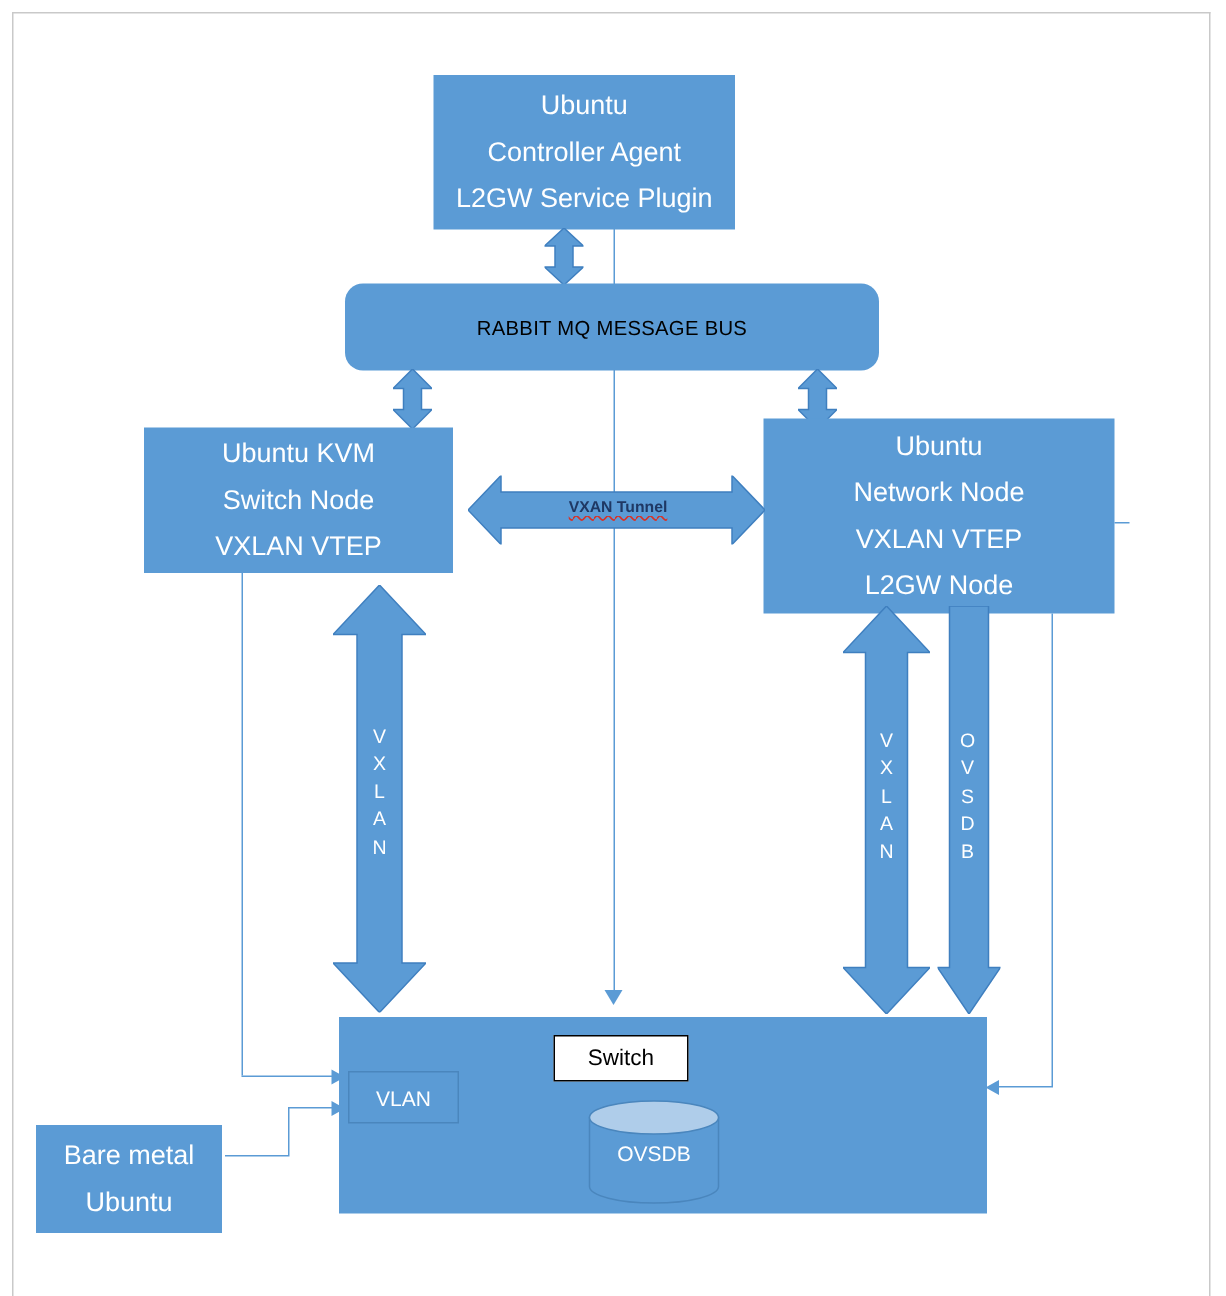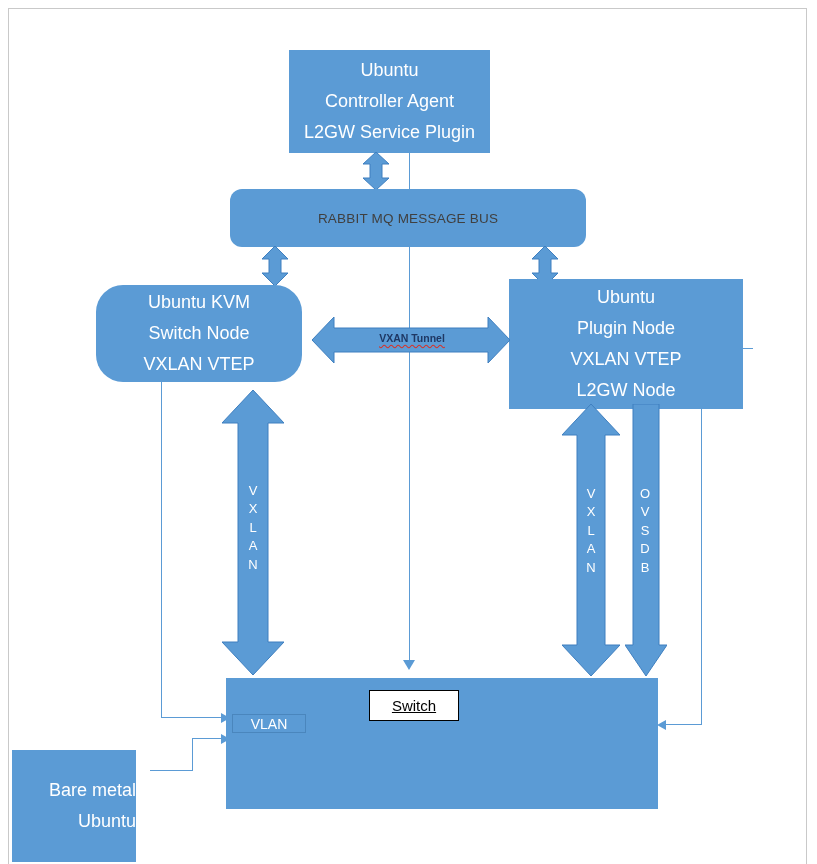--- a/index.html
+++ b/index.html
@@ -44,21 +44,21 @@
     font-size: 18px;
     line-height: 1.05;
     margin: 6px 0;
     white-space: nowrap;
   }
   .rounded {
     border-radius: 12px;
   }
   .mq-label {
     font-size: 13.5px;
-    color: #404040;
+    color: #000000;
     letter-spacing: .2px;
   }
   
   .thin {
     position: absolute;
     background: #5B9BD5;
   }
   .thin.h { height: 1px; }
   .thin.v { width: 1px; }
   
@@ -176,29 +176,29 @@
       <polygon points="13,0 26,13 19,13 19,27 26,27 13,40 0,27 7,27 7,13 0,13" fill="#5B9BD5" stroke="#3f7fbf" stroke-width="1"></polygon>
     </svg>
   </div>
 
   <div class="blockarrow" style="left:532px; top:246px;">
     <svg width="26" height="40" viewBox="0 0 26 40">
       <polygon points="13,0 26,13 19,13 19,27 26,27 13,40 0,27 7,27 7,13 0,13" fill="#5B9BD5" stroke="#3f7fbf" stroke-width="1"></polygon>
     </svg>
   </div>
 
-  <div class="node" style="left:96px; top:285px; width:206px; height:97px;border-radius:27px;">
+  <div class="node" style="left:96px; top:285px; width:206px; height:97px;">
     <div class="line">Ubuntu KVM</div>
     <div class="line">Switch Node</div>
     <div class="line">VXLAN VTEP</div>
   </div>
 
   <div class="node" style="left:509px; top:279px; width:234px; height:130px;">
     <div class="line">Ubuntu</div>
-    <div class="line">Plugin Node</div>
+    <div class="line">Network Node</div>
     <div class="line">VXLAN VTEP</div>
     <div class="line">L2GW Node</div>
   </div>
 
   <div class="thin h" style="left:743px; top:348px; width:10px;"></div>
 
   <div class="blockarrow" style="left:312px; top:317px;">
     <svg width="198" height="46" viewBox="0 0 198 46">
       <polygon points="0,23 22,0 22,11 176,11 176,0 198,23 176,46 176,35 22,35 22,46" fill="#5B9BD5" stroke="#3f7fbf" stroke-width="1"></polygon>
     </svg>
@@ -252,27 +252,34 @@
   <div class="thin h" style="left:192px; top:738px; width:31px;"></div>
   <div class="thin h" style="left:150px; top:770px; width:43px;"></div>
   <div class="tip right" style="left:221px; top:734px;"></div>
 
   <div class="thin v" style="left:701px; top:409px; height:315px;"></div>
   <div class="thin h" style="left:666px; top:724px; width:36px;"></div>
   <div class="tip left" style="left:657px; top:720px;"></div>
 
   <div class="node" style="left:226px; top:678px; width:432px; height:131px;"></div>
 
-  <div class="vlan-box" style="left:232px; top:714px; width:74px; height:19px;">
+  <div class="vlan-box" style="left:232px; top:714px; width:74px; height:35px;">
     <span>VLAN</span>
   </div>
 
-  <div class="switch-box" style="left:369px; top:690px; width:90px; height:31px;text-decoration:underline;">
+  <div class="switch-box" style="left:369px; top:690px; width:90px; height:31px;">
     <span>Switch</span>
   </div>
 
-
-  <div class="node" style="left:12px; top:750px; width:124px; height:112px;align-items:flex-end;">
+  <div class="cyl" style="left:392px; top:733px; width:88px; height:70px;">
+    <svg width="88" height="70" viewBox="0 0 88 70">
+      <path d="M1,12 L1,58 A43,11 0 0 0 87,58 L87,12 Z" fill="#5B9BD5" stroke="#4a86bd" stroke-width="1"></path>
+      <ellipse cx="44" cy="12" rx="43" ry="11" fill="#AFCDEA" stroke="#4a86bd" stroke-width="1"></ellipse>
+    </svg>
+    <div class="cyl-label">OVSDB</div>
+  </div>
+
+  <div class="node" style="left:24px; top:750px; width:124px; height:72px;">
     <div class="line">Bare metal</div>
     <div class="line">Ubuntu</div>
   </div>
 
 </div>
 
 </body></html>

